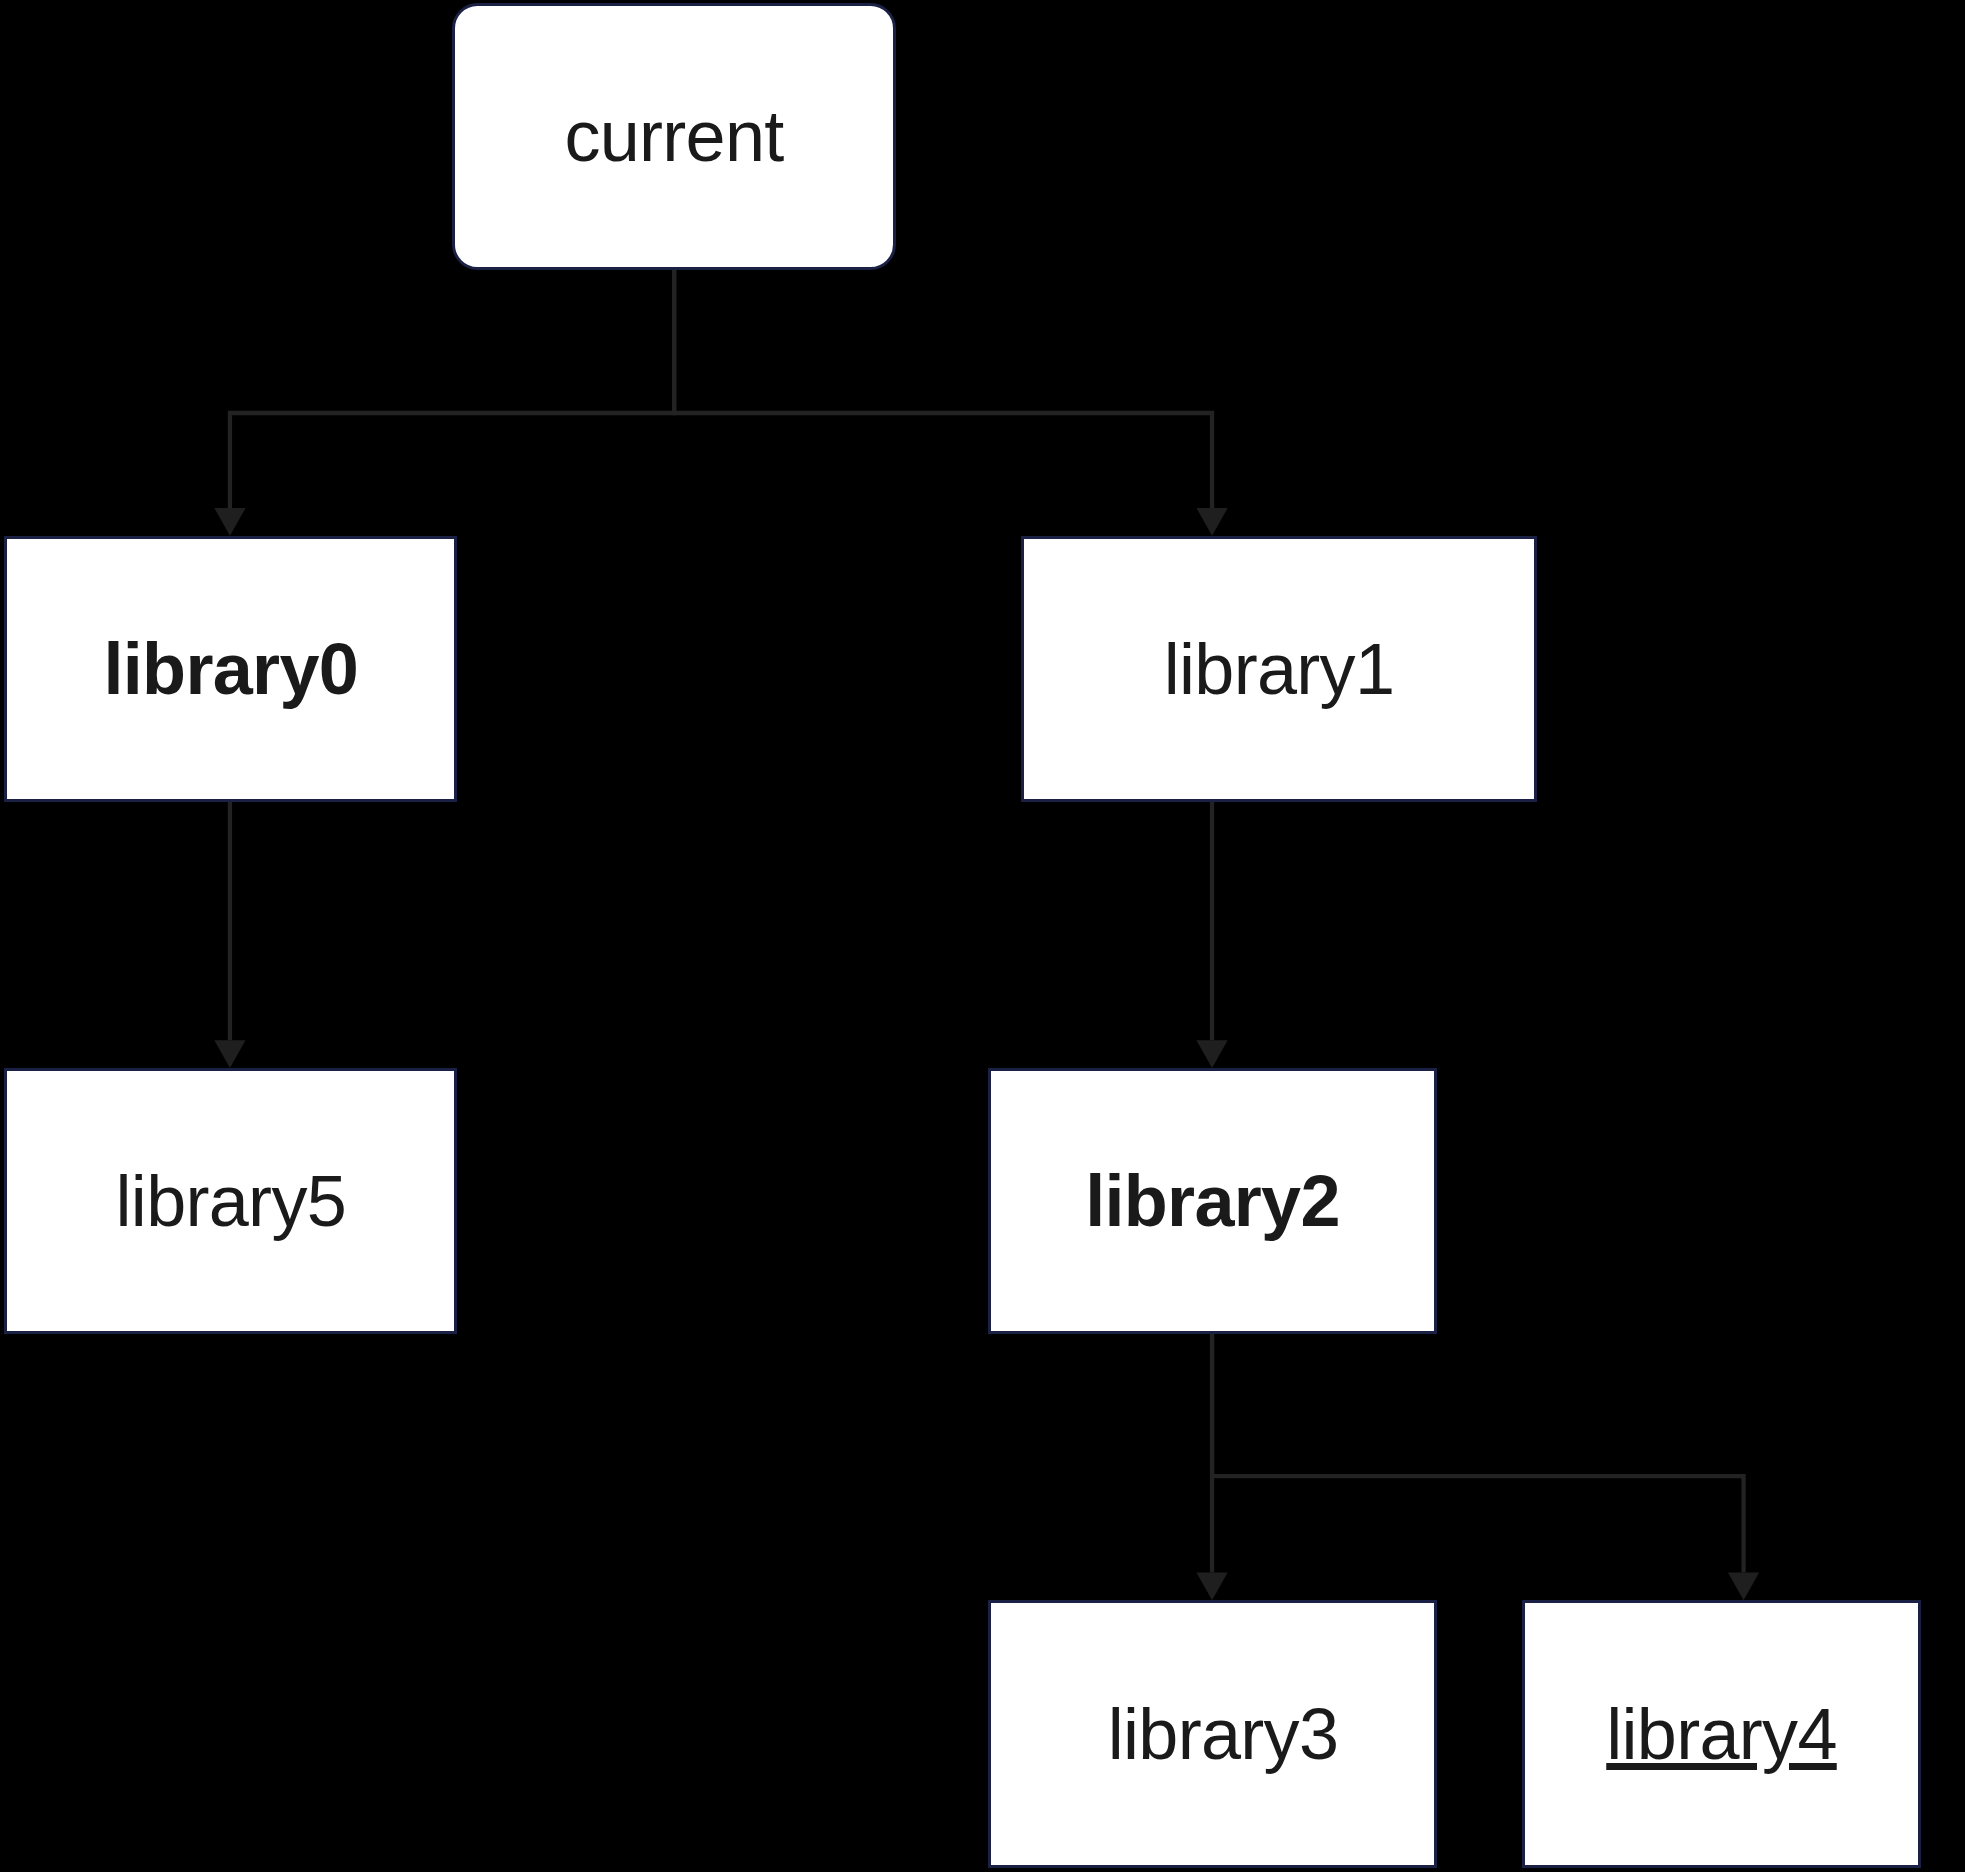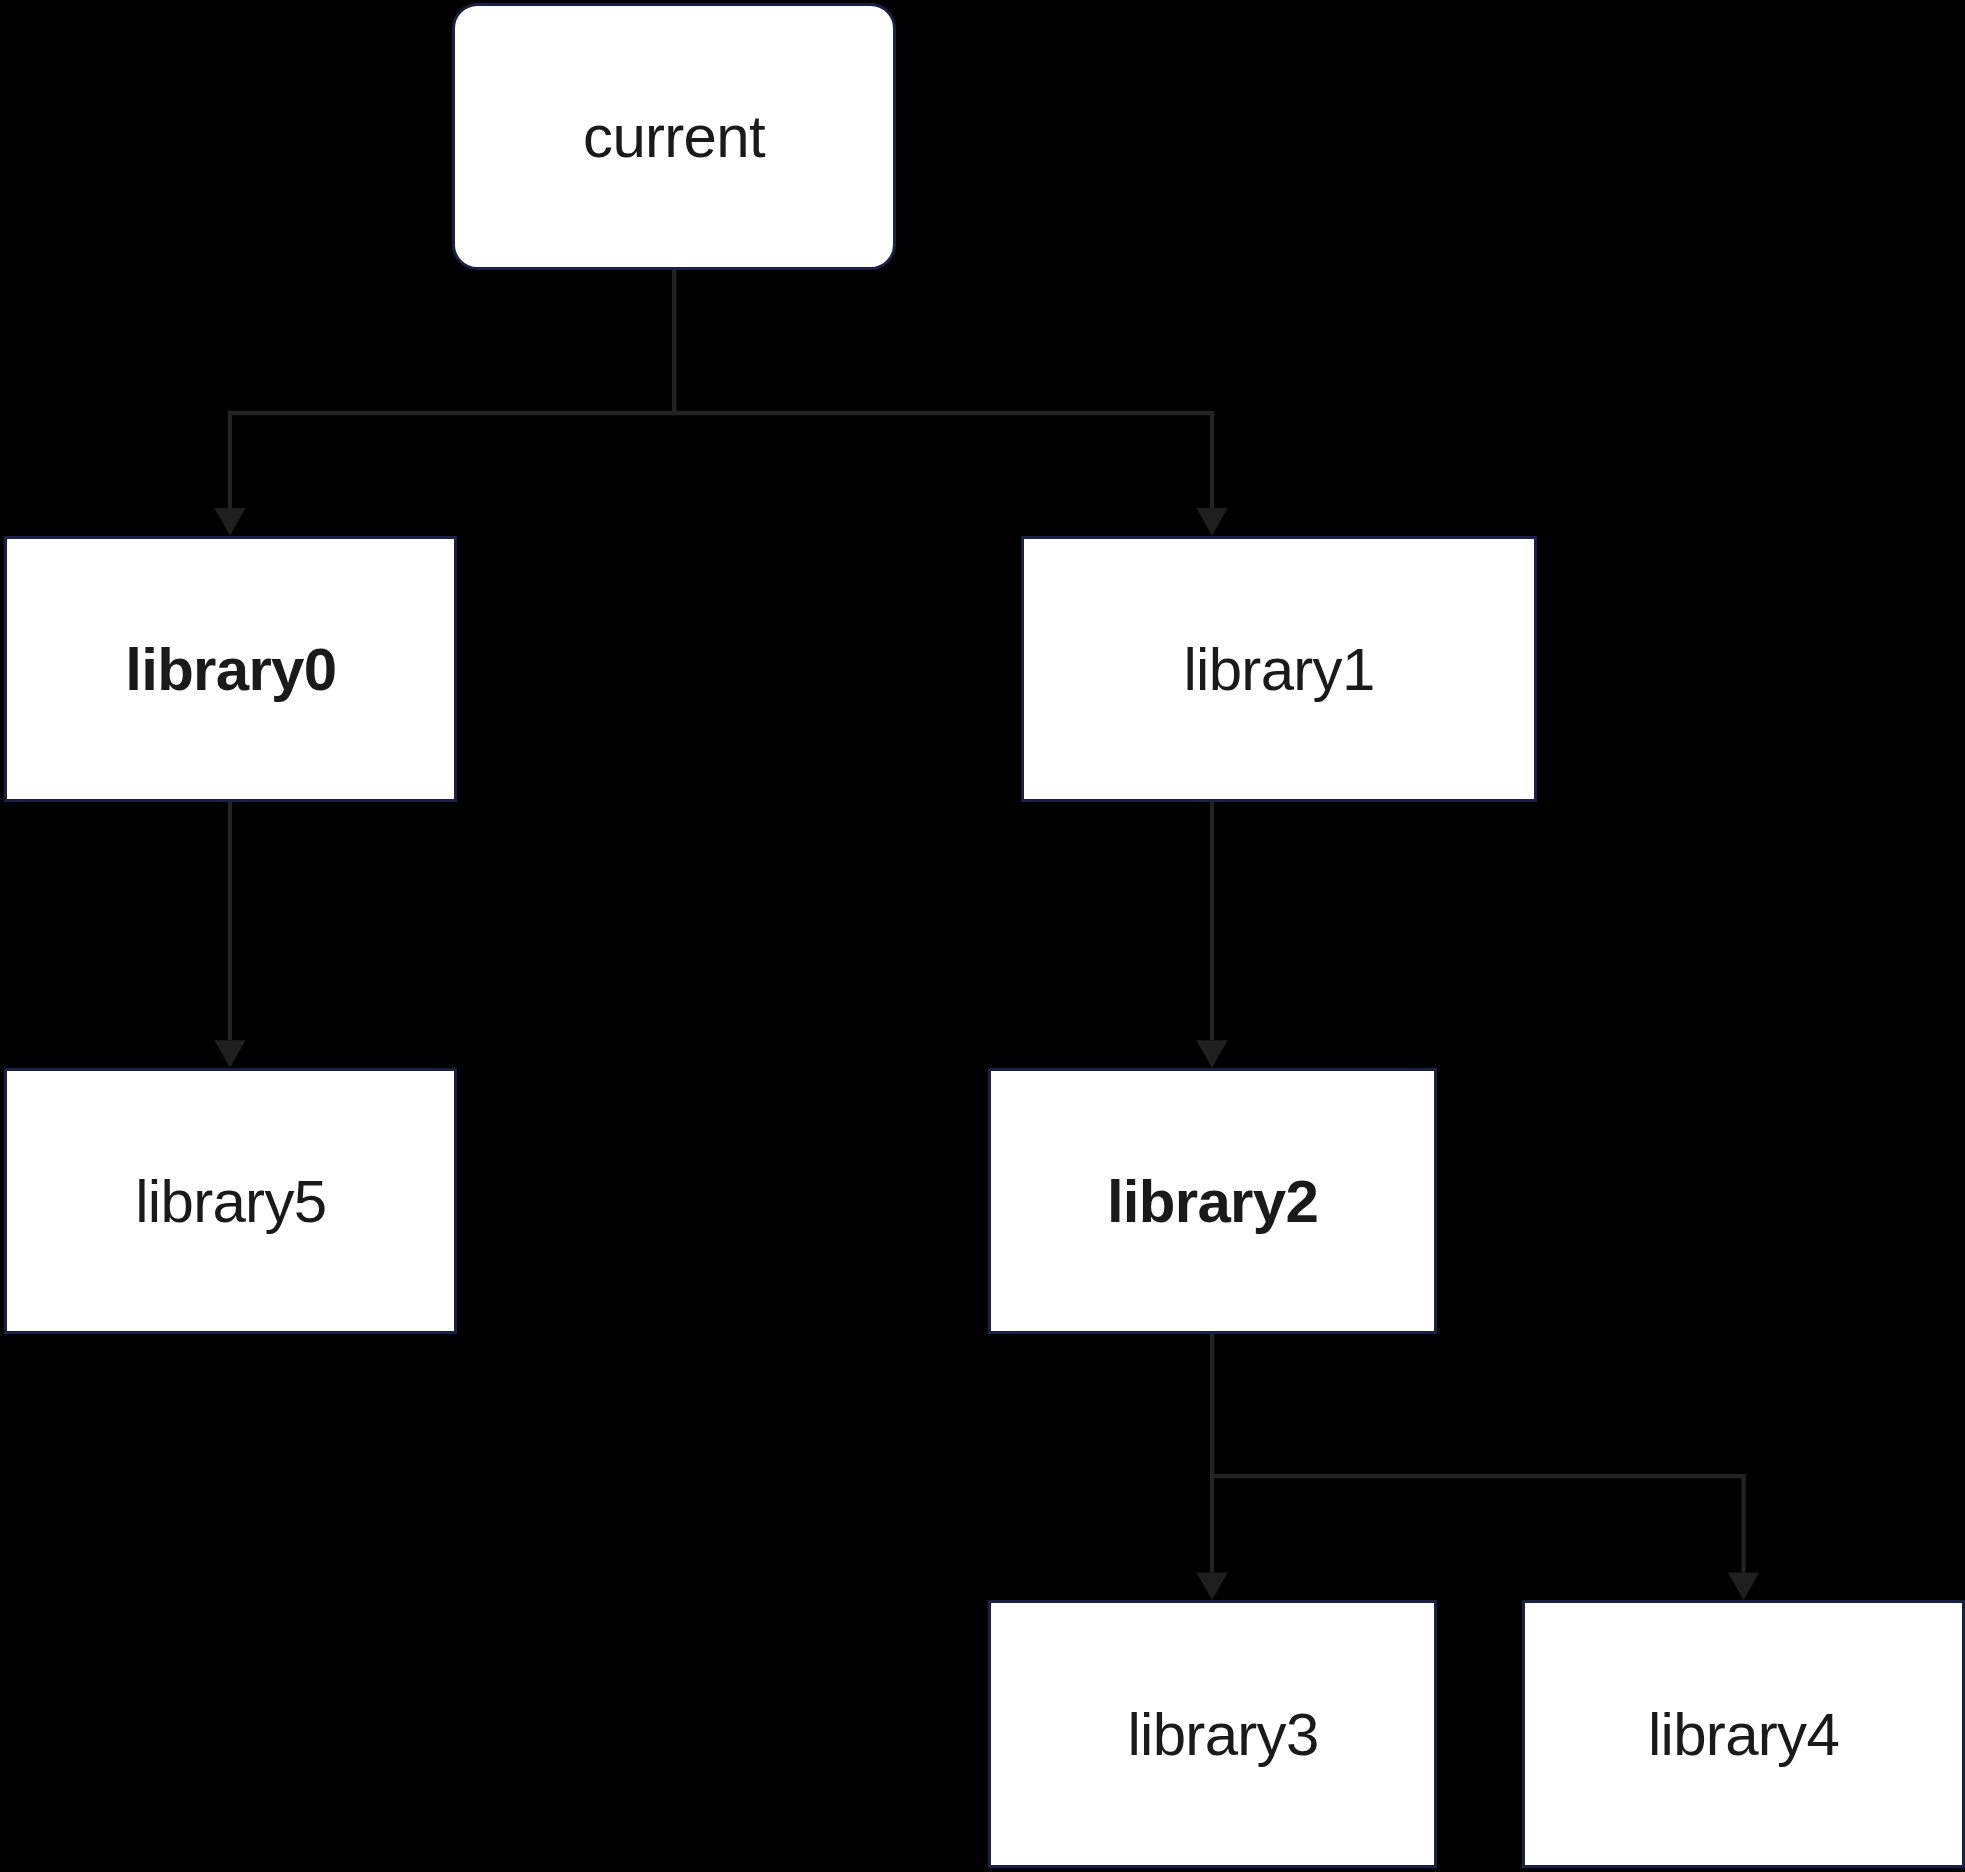--- a/index.html
+++ b/index.html
@@ -35,32 +35,32 @@
     stroke:none;
   }
   .node{
     position:absolute;
     box-sizing:border-box;
     background:var(--node-fill);
     border:3.5px solid var(--node-border);
     display:flex;
     align-items:center;
     justify-content:center;
-    font-size:60px;
+    font-size:72px;
     color:var(--text);
     letter-spacing:-0.7px;
   }
   .node.rounded{border-radius:25.5px;}
   .node-current {left:452px;  top:2.8px;    width:444px; height:267px;}
   .node-library0{left:4.3px;    top:536px;  width:453px; height:266px;font-weight:bold;}
   .node-library1{left:1021px; top:536px;  width:516px; height:266px;}
   .node-library5{left:4.3px;    top:1068px; width:453px; height:266px;}
   .node-library2{left:988px; top:1068px; width:449px; height:266px;font-weight:bold;}
   .node-library3{left:988px; top:1600px; width:449px; height:268px;padding-left:21px;}
-  .node-library4{left:1522px; top:1600px; width:443px; height:268px;}
+  .node-library4{left:1522px; top:1600px; width:399px; height:268px;text-decoration:underline;}
 </style>
 </head>
 <body>
 
 <div id="canvas">
 
   <svg class="edges" viewBox="0 0 2769 2638" xmlns="http://www.w3.org/2000/svg">
 
     <path d="M950,380 L950,582 L324,582 L324,716"></path>
     <polygon points="302,716 346,716 324,755"></polygon>

